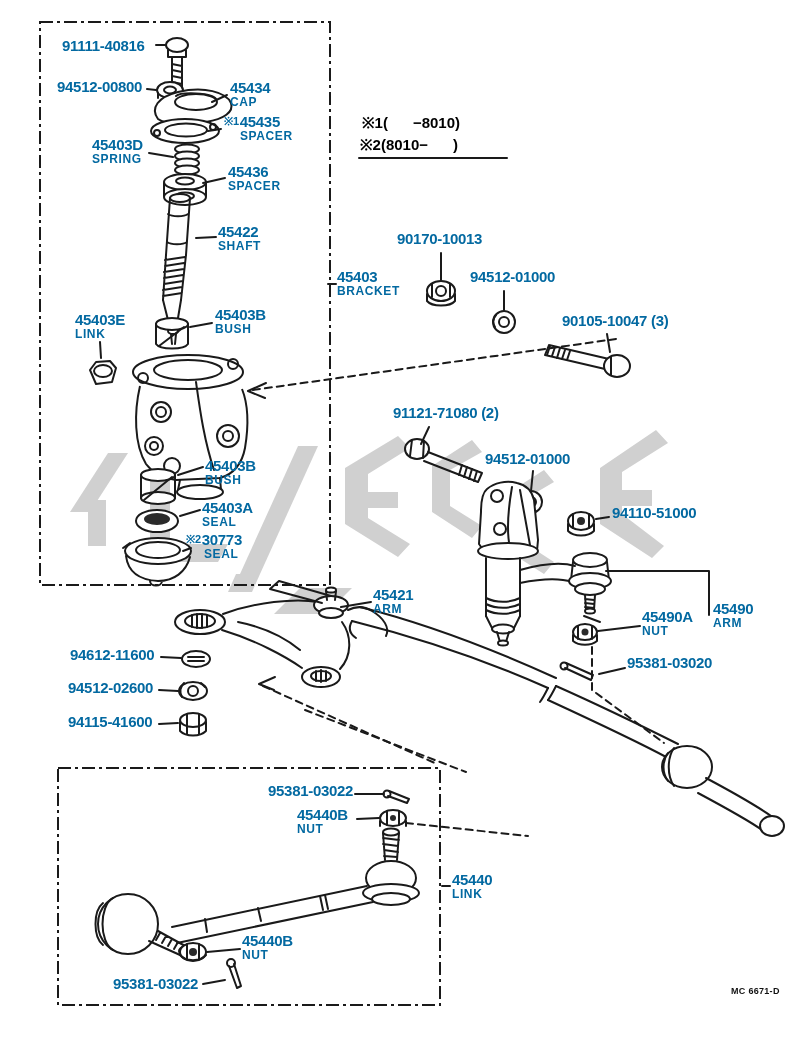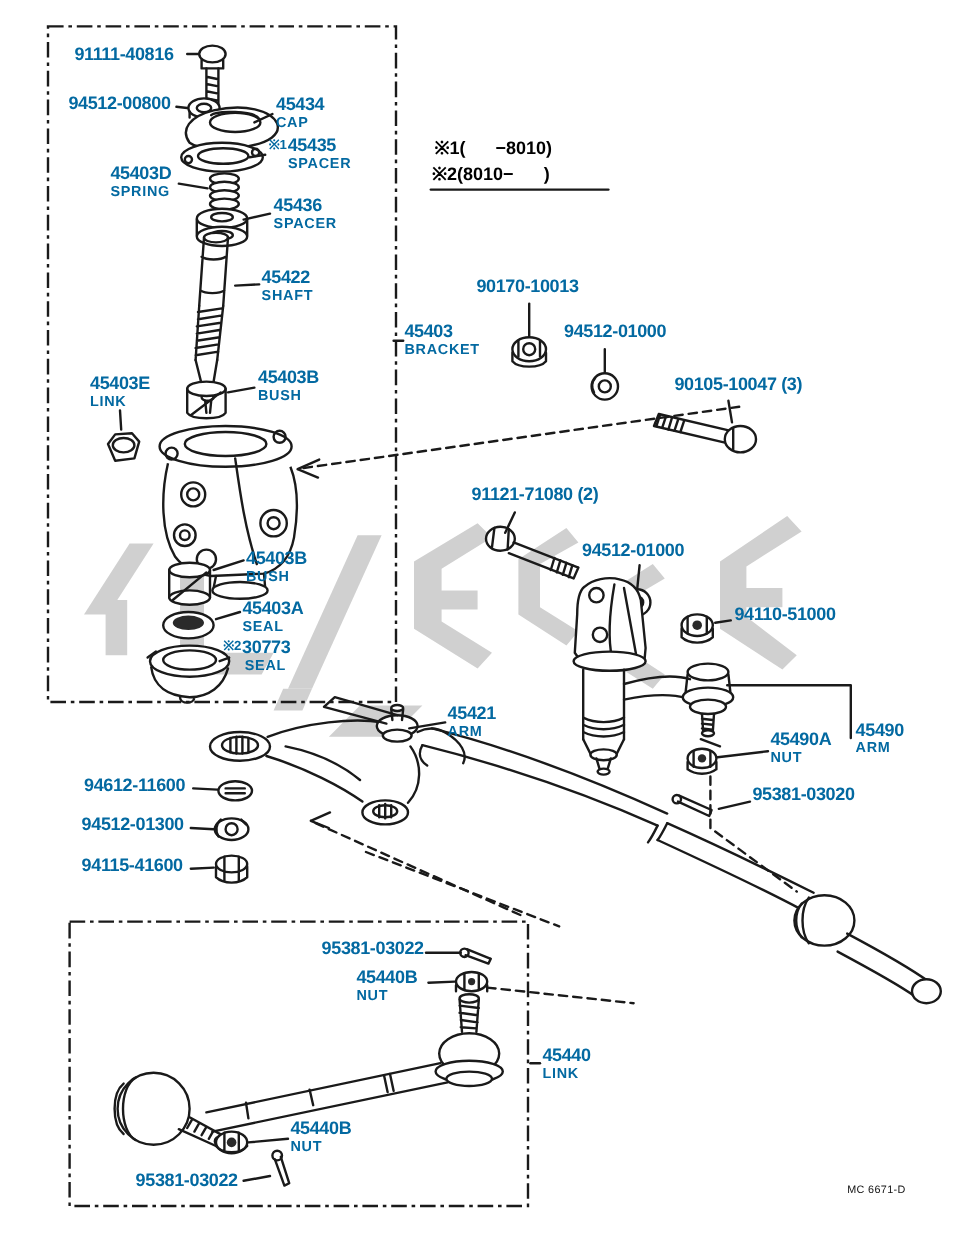--- a/index.html
+++ b/index.html
@@ -10,21 +10,21 @@
   .fw{fill:#ffffff;stroke:#1a1a1a;stroke-width:2;stroke-linejoin:round;}
   .fd{fill:#2a2a2a;stroke:none;}
   .dsh{stroke-dasharray:7 5;}
   .box{stroke:#1a1a1a;fill:none;stroke-width:2;stroke-dasharray:13 4 3 4;}
   .wm{fill:#cbcbcb;stroke:none;}
   .callout{position:absolute;color:#0369a1;line-height:1;white-space:nowrap;}
   .pn{display:block;font-weight:bold;font-size:15px;letter-spacing:-0.3px;}
   .sub{display:block;font-weight:bold;font-size:12px;letter-spacing:0.6px;margin-top:1px;}
   .prefix{font-size:11px;font-weight:bold;vertical-align:2px;margin-right:1px;}
   .note{position:absolute;font-weight:bold;font-size:15px;white-space:pre;color:#000;}
-  .footer{position:absolute;font-weight:normal;font-size:9px;color:#111;letter-spacing:0.3px;}
+  .footer{position:absolute;font-weight:bold;font-size:9px;color:#111;letter-spacing:0.3px;margin-left:25px;}
 </style>
 </head>
 <body>
 
 <div id="canvas">
 
 <svg id="art" width="800" height="1046" viewBox="0 0 800 1046">
 
   <g opacity="0.9">
     <polygon class="wm" points="70,512 108,453 128,453 90,512"></polygon>
@@ -370,21 +370,21 @@
       <span class="pn">94110-51000</span>
     </div>
 <div class="callout" style="left:373px;top:587px">
       <span class="pn">45421</span>
       <span class="sub">ARM</span>
     </div>
 <div class="callout" style="left:70px;top:647px">
       <span class="pn">94612-11600</span>
     </div>
 <div class="callout" style="left:68px;top:680px">
-      <span class="pn">94512-01300</span>
+      <span class="pn">94512-02600</span>
     </div>
 <div class="callout" style="left:68px;top:714px">
       <span class="pn">94115-41600</span>
     </div>
 <div class="callout" style="left:642px;top:609px">
       <span class="pn">45490A</span>
       <span class="sub">NUT</span>
     </div>
 <div class="callout" style="left:713px;top:601px">
       <span class="pn">45490</span>

